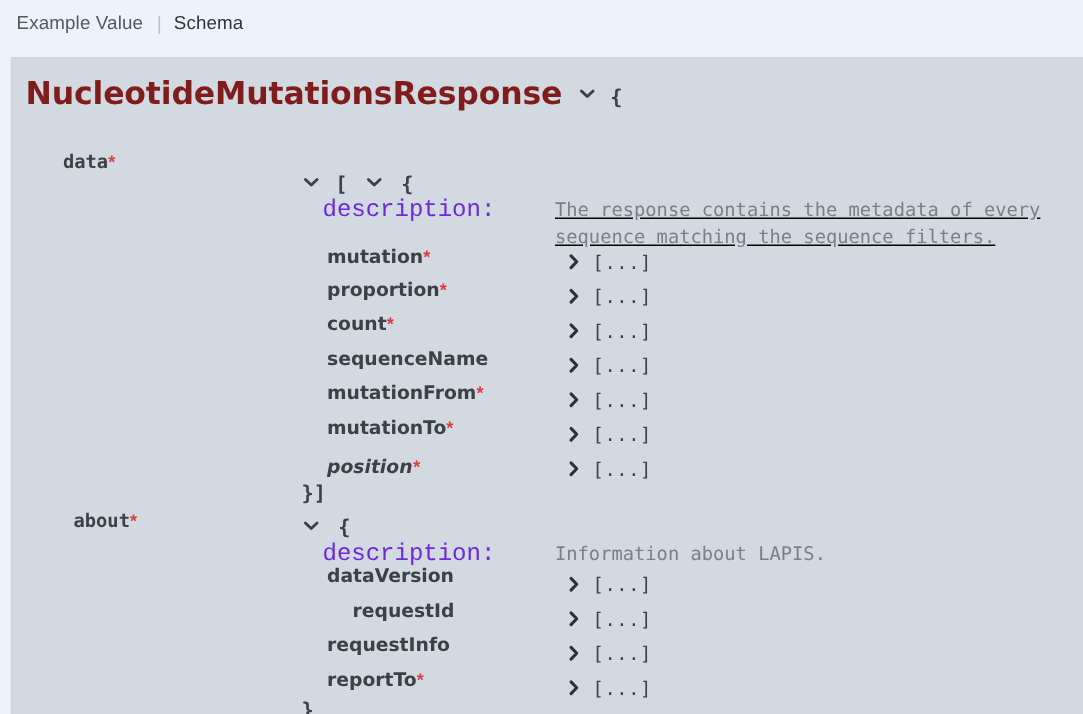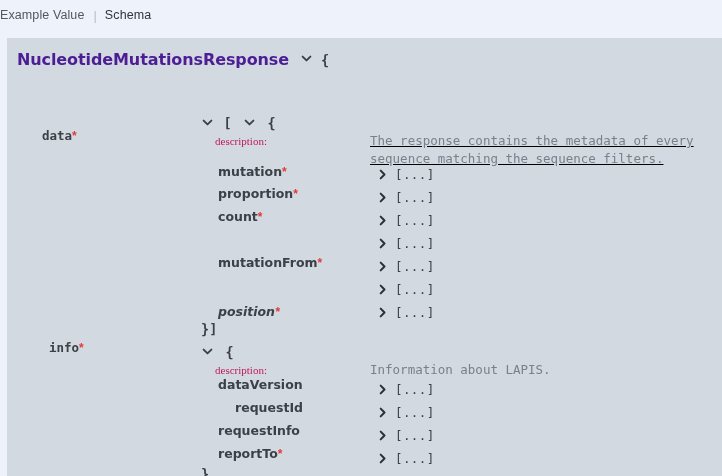--- a/index.html
+++ b/index.html
@@ -22,20 +22,21 @@
 
   
   .tabstrip {
     position: absolute;
     left: 0; top: 0;
     width: 722px;
     height: 30px;
     background: #eef2fa;
     display: flex;
     align-items: center;
+    padding-left: 11px;
     box-sizing: border-box;
   }
   .tab {
     font-size: 12.5px;
     letter-spacing: .1px;
     white-space: nowrap;
   }
   .tab-inactive {
     color: #52585e;
   }
@@ -63,22 +64,22 @@
   }
 
   .row {
     position: absolute;
     white-space: nowrap;
   }
 
   .title {
     font-family: "DejaVu Sans", "Liberation Sans", sans-serif;
     font-weight: bold;
-    font-size: 16px;
-    color: #4c1d95;
+    font-size: 21px;
+    color: #7f1d1d;
     letter-spacing: -.1px;
   }
   .brace {
     font-family: "DejaVu Sans Mono", "Liberation Mono", monospace;
     font-size: 13.5px;
     color: #3b4148;
     font-weight: bold;
   }
   .propname {
     font-family: "DejaVu Sans", "Liberation Sans", sans-serif;
@@ -92,23 +93,23 @@
     font-weight: bold;
     font-size: 12.5px;
     color: #3b4147;
   }
   .req {
     color: #e03a3a;
     font-weight: bold;
     font-size: 12px;
   }
   .deslabel {
-    font-family: Liberation Serif, serif;
-    font-size: 11px;
-    color: #be185d;
+    font-family: Liberation Mono, monospace;
+    font-size: 16px;
+    color: #6d28d9;
   }
   .destext {
     font-family: "DejaVu Sans Mono", "Liberation Mono", monospace;
     font-size: 12.5px;
     color: #7a8087;
     line-height: 15.5px;
     white-space: pre-line;
   }
   .ellip {
     font-family: "DejaVu Sans Mono", "Liberation Mono", monospace;
@@ -142,21 +143,21 @@
     <div class="row" style="left:10px; top:12px;">
       <span class="title">NucleotideMutationsResponse</span>
       <span class="chev" style="margin:0 5px 0 7px; top:-2px;">
         <svg width="11" height="11" viewBox="0 0 11 11">
             <path d="M1.6 3.6 L5.5 7.4 L9.4 3.6" fill="none" stroke="#3b4147" stroke-width="1.9" stroke-linecap="round" stroke-linejoin="round"></path>
           </svg>
       </span>
       <span class="brace">{</span>
     </div>
 
-    <div class="row" style="left:35px; top:88px;">
+    <div class="row" style="left:35px; top:61px;">
       <span class="keyname">data</span><span class="req">*</span>
     </div>
 
     <div class="row" style="left:195px; top:76px;">
       <span class="chev" style="top:-1px;">
         <svg width="11" height="11" viewBox="0 0 11 11">
             <path d="M1.6 3.6 L5.5 7.4 L9.4 3.6" fill="none" stroke="#3b4147" stroke-width="1.9" stroke-linecap="round" stroke-linejoin="round"></path>
           </svg>
       </span>
       <span class="brace" style="margin-left:6px;">[</span>
@@ -178,23 +179,29 @@
 
     <div class="row" style="left:211px; top:124px;">
       <span class="propname">mutation</span><span class="req">*</span>
     </div>
     <div class="row" style="left:211px; top:146px;">
       <span class="propname">proportion</span><span class="req">*</span>
     </div>
     <div class="row" style="left:211px; top:169px;">
       <span class="propname">count</span><span class="req">*</span>
     </div>
+    <div class="row" style="left:211px; top:192px;">
+      <span class="propname">sequenceName</span>
+    </div>
     <div class="row" style="left:211px; top:215px;">
       <span class="propname">mutationFrom</span><span class="req">*</span>
     </div>
+    <div class="row" style="left:211px; top:238px;">
+      <span class="propname">mutationTo</span><span class="req">*</span>
+    </div>
     <div class="row" style="left:211px; top:264px;font-style:italic;">
       <span class="propname">position</span><span class="req">*</span>
     </div>
 
     <div class="row expand-row" style="left:370px; top:129px;">
       <span class="chev">
         <svg width="11" height="11" viewBox="0 0 11 11">
             <path d="M3.7 1.6 L7.5 5.5 L3.7 9.4" fill="none" stroke="#2b3036" stroke-width="2" stroke-linecap="round" stroke-linejoin="round"></path>
           </svg>
       </span>
@@ -247,21 +254,21 @@
           </svg>
       </span>
       <span class="ellip">[...]</span>
     </div>
 
     <div class="row" style="left:194px; top:282px;">
       <span class="brace">}]</span>
     </div>
 
     <div class="row" style="left:42px; top:300px;">
-      <span class="keyname">info</span><span class="req">*</span>
+      <span class="keyname">about</span><span class="req">*</span>
     </div>
 
     <div class="row" style="left:195px; top:305px;">
       <span class="chev" style="top:-1px;">
         <svg width="11" height="11" viewBox="0 0 11 11">
             <path d="M1.6 3.6 L5.5 7.4 L9.4 3.6" fill="none" stroke="#3b4147" stroke-width="1.9" stroke-linecap="round" stroke-linejoin="round"></path>
           </svg>
       </span>
       <span class="brace" style="margin-left:8px;">{</span>
     </div>

